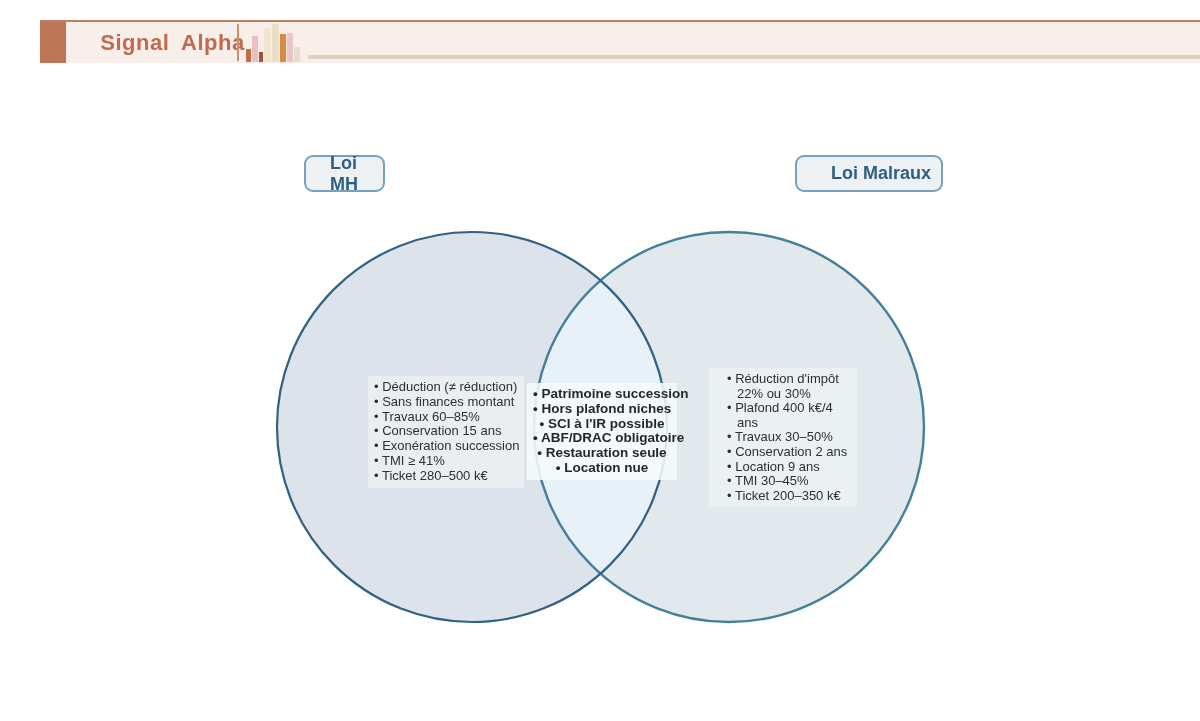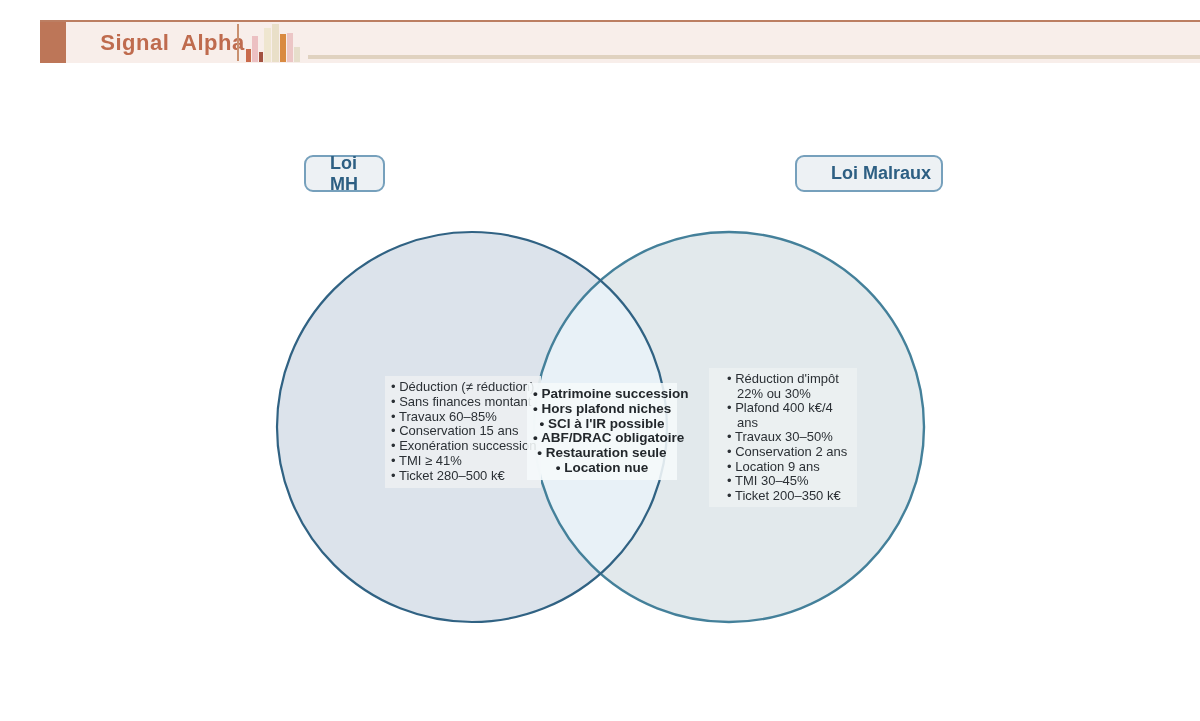--- a/index.html
+++ b/index.html
@@ -25,21 +25,21 @@
   .venn-svg { position:absolute; left:0; top:0; width:1200px; height:721px; }
 
   .pill { position:absolute; border:2px solid #76a0bc; border-radius:9px; background:#edf1f4;
     color:#2d5f83; font-weight:700; font-size:18px; display:flex;
     align-items:center; justify-content:center;padding-left:24px; }
   .pill-left { left:304px; top:155px; width:81px; height:37px; }
   .pill-right { left:795px; top:155px; width:148px; height:37px; }
 
   .vbox { position:absolute; font-size:13px; color:#2b3035; padding:4px 6px; z-index:2; }
   .vbox .vli::before { content:"• "; }
-  .vbox-left { left:385px; top:376px; width:156px; background:rgba(236,239,241,0.92);
+  .vbox-left { left:368px; top:376px; width:156px; background:rgba(236,239,241,0.92);
     line-height:14.8px; }
   .vbox-left .vli { white-space:nowrap; padding-left:10px; text-indent:-10px; }
   .vbox-center { left:527px; top:383px; width:150px; background:rgba(245,249,251,0.88);
     font-weight:700; font-size:13.5px; line-height:14.8px; text-align:center; color:#23282c; }
   .vbox-center .vli { white-space:nowrap; }
   .vbox-right { left:709px; top:368px; width:148px; background:rgba(236,240,241,0.92);
     line-height:14.6px; }
   .vbox-right .vli { padding-left:10px; text-indent:-10px;margin-left:12px; }
 </style>
 </head>

